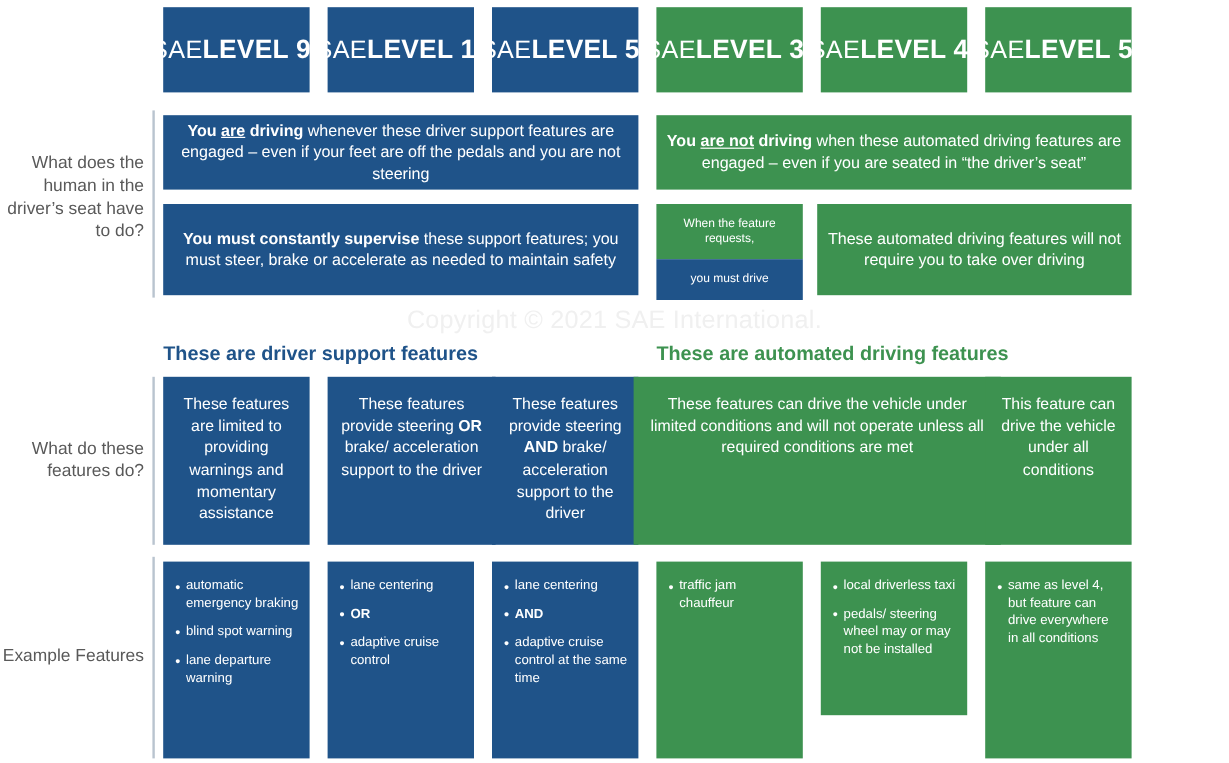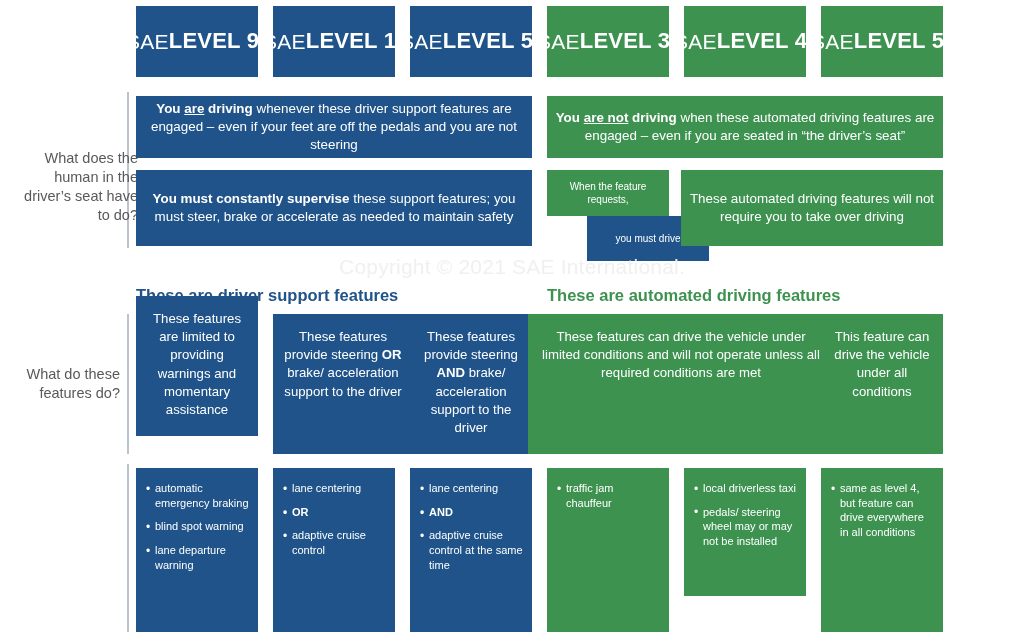--- a/index.html
+++ b/index.html
@@ -114,70 +114,71 @@
   <div class="box green lvl" style="left:684px;width:122px;">
     <span class="sae">SAE</span>
     <span class="lv"><span>LEVEL 4</span><span class="tm">™</span></span>
   </div>
   <div class="box green lvl" style="left:821px;width:122px;">
     <span class="sae">SAE</span>
     <span class="lv"><span>LEVEL 5</span><span class="tm">™</span></span>
   </div>
 
   <div class="vdiv" style="top:92px;height:156px;"></div>
-  <div class="rowlabel" style="top:109px;height:156px;margin-left:18px;">What does the human in the driver’s seat have to do?</div>
+  <div class="rowlabel" style="top:87px;height:156px;">What does the human in the driver’s seat have to do?</div>
 
   <div class="box blue para" style="left:136px;top:96px;width:396px;height:62px;">
     <span><b><span>You </span><u>are</u><span> driving</span></b><span> whenever these driver support features are engaged – even if your feet are off the pedals and you are not steering</span></span>
   </div>
 
   <div class="box green para" style="left:547px;top:96px;width:396px;height:62px;">
     <span><b><span>You </span><u>are not</u><span> driving</span></b><span> when these automated driving features are engaged – even if you are seated in “the driver’s seat”</span></span>
   </div>
 
   <div class="box blue para" style="left:136px;top:170px;width:396px;height:76px;">
     <span><b>You must constantly supervise</b><span> these support features; you must steer, brake or accelerate as needed to maintain safety</span></span>
   </div>
 
   <div class="box green para small" style="left:547px;top:170px;width:122px;height:46px;">
     <span>When the feature requests,</span>
   </div>
-  <div class="box blue para small" style="left:547px;top:216px;width:122px;height:45px;margin-left:40px;">
+  <div class="box blue para small" style="left:547px;top:216px;width:122px;height:34px;">
     <span>you must drive</span>
   </div>
 
   <div class="box green para" style="left:681px;top:170px;width:262px;height:76px;">
     <span>These automated driving features will not require you to take over driving</span>
   </div>
 
   <div class="watermark">Copyright © 2021 SAE International.</div>
 
   <div class="secthead b" style="left:136px;top:286px;width:396px;">These are driver support features</div>
   <div class="secthead g" style="left:547px;top:286px;width:396px;">These are automated driving features</div>
 
   <div class="vdiv" style="top:314px;height:140px;"></div>
   <div class="rowlabel" style="top:314px;height:140px;">What do these features do?</div>
 
-  <div class="box blue featdesc" style="left:136px;top:296px;width:122px;height:140px;">
+  <div class="box blue featdesc" style="left:136px;top:314px;width:122px;height:140px;">
     <span>These features are limited to providing warnings and momentary assistance</span>
   </div>
   <div class="box blue featdesc" style="left:273px;top:314px;width:140px;height:140px;justify-content:flex-end;">
     <span><span>These features provide steering </span><b>OR</b><span> brake/ acceleration support to the driver</span></span>
   </div>
   <div class="box blue featdesc" style="left:410px;top:314px;width:122px;height:140px;">
     <span><span>These features provide steering </span><b>AND</b><span> brake/ acceleration support to the driver</span></span>
   </div>
   <div class="box green featdesc wide" style="left:528px;top:314px;width:306px;height:140px;">
     <span>These features can drive the vehicle under limited conditions and will not operate unless all required conditions are met</span>
   </div>
   <div class="box green featdesc" style="left:821px;top:314px;width:122px;height:140px;">
     <span>This feature can drive the vehicle under all conditions</span>
   </div>
 
   <div class="vdiv" style="top:464px;height:168px;"></div>
+  <div class="rowlabel" style="top:464px;height:168px;">Example Features</div>
 
   <div class="box blue bullets" style="left:136px;top:468px;width:122px;height:164px;">
     <ul>
       <li>automatic emergency braking</li>
       <li>blind spot warning</li>
       <li>lane departure warning</li>
     </ul>
   </div>
 
   <div class="box blue bullets" style="left:273px;top:468px;width:122px;height:164px;">

